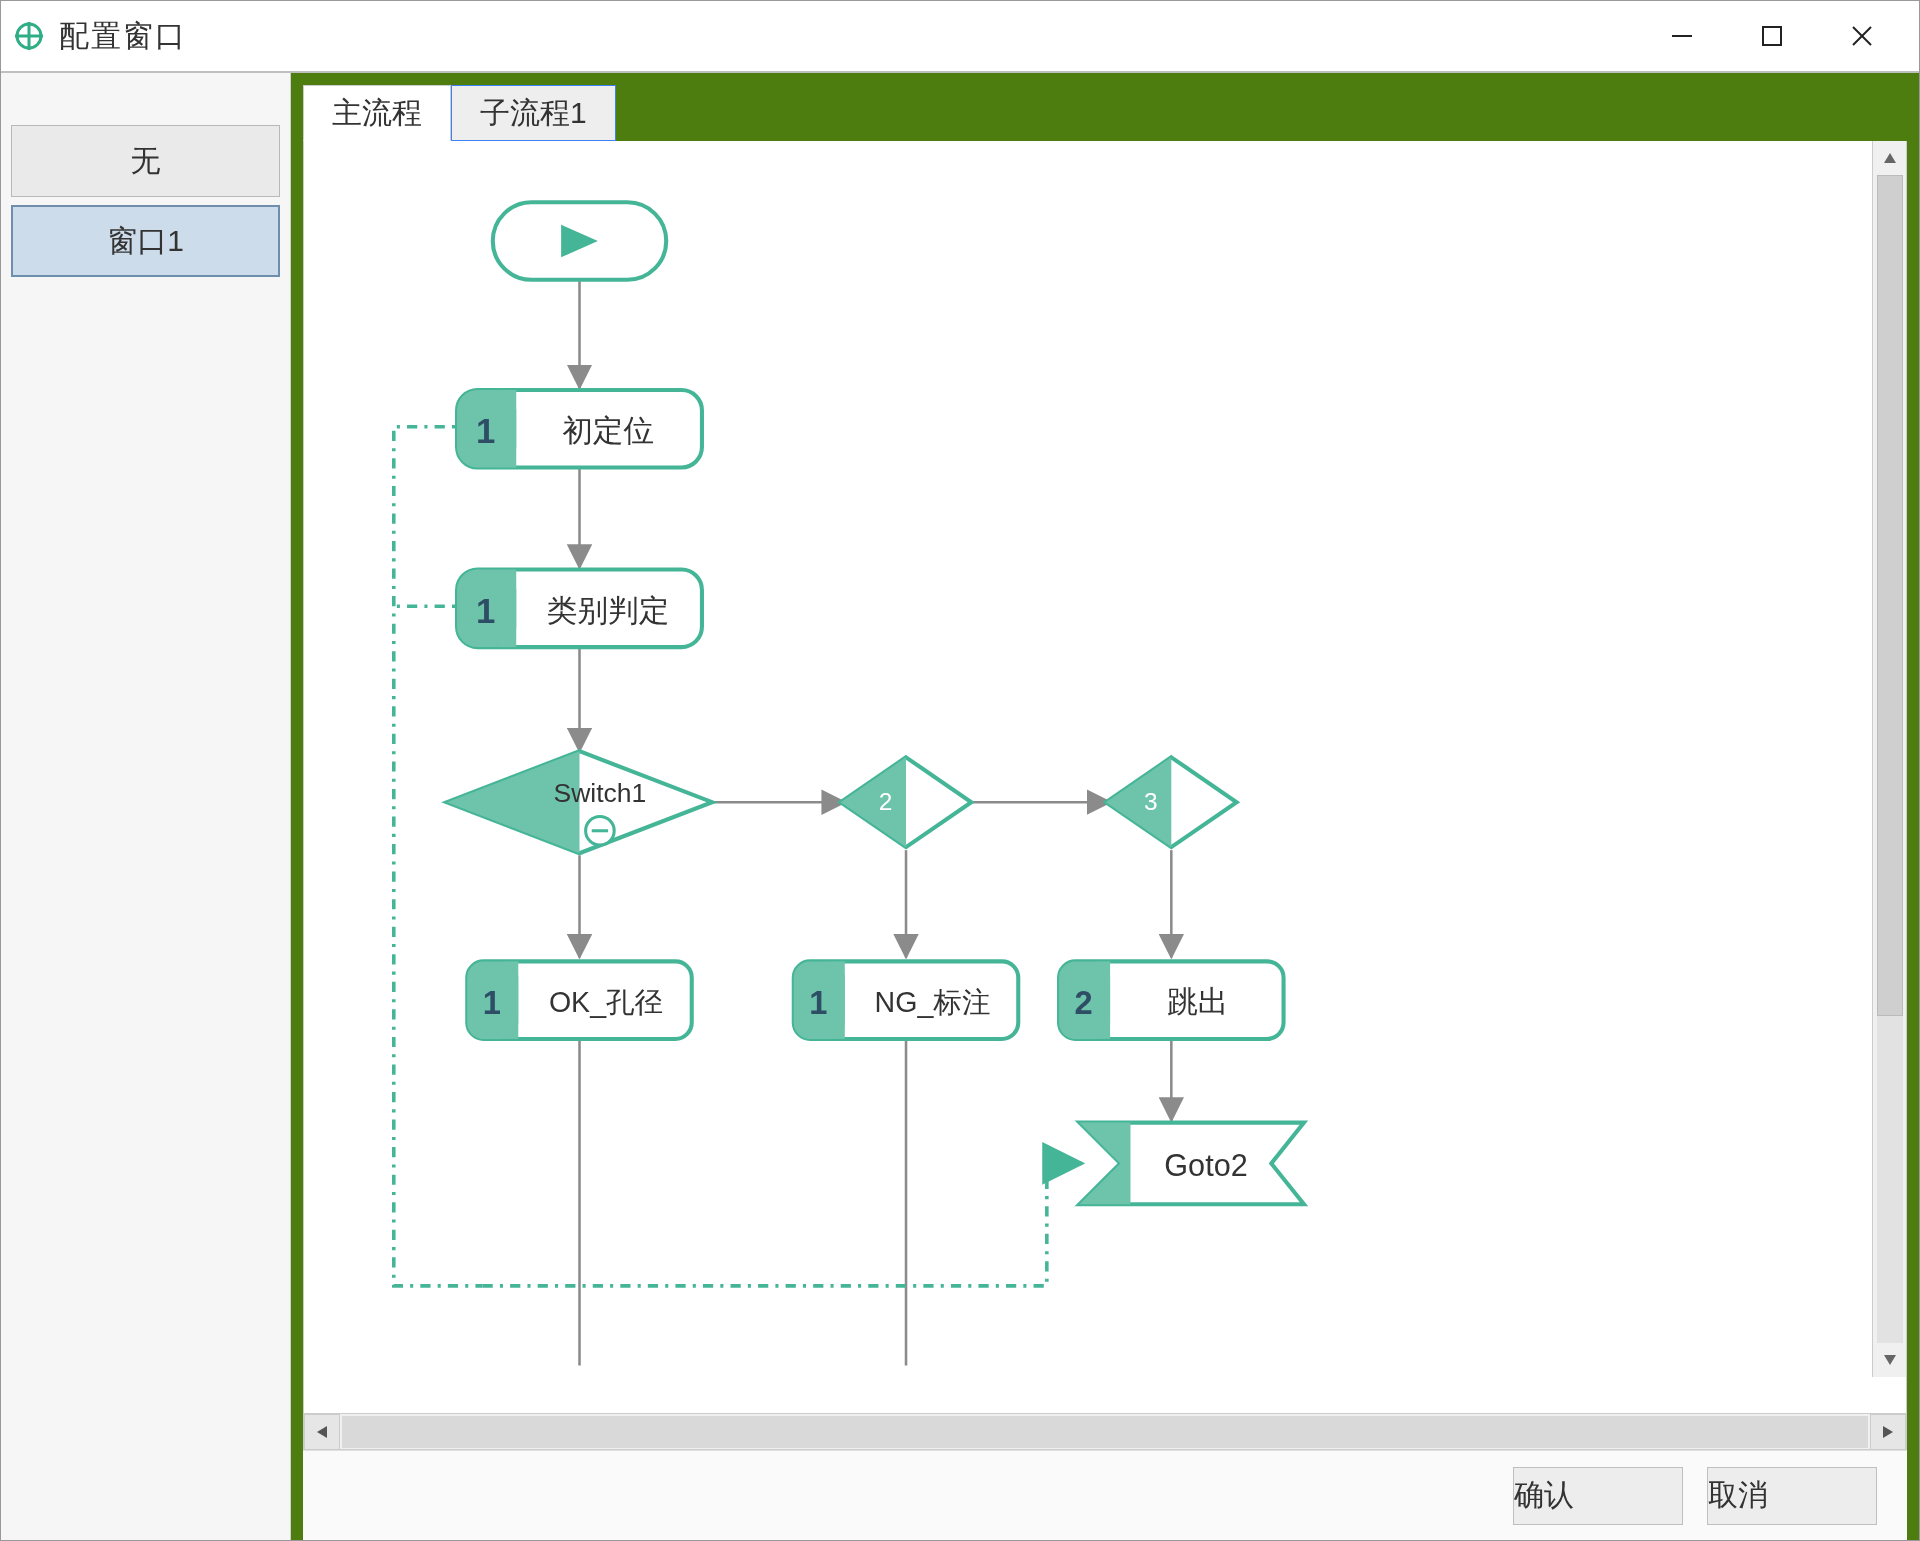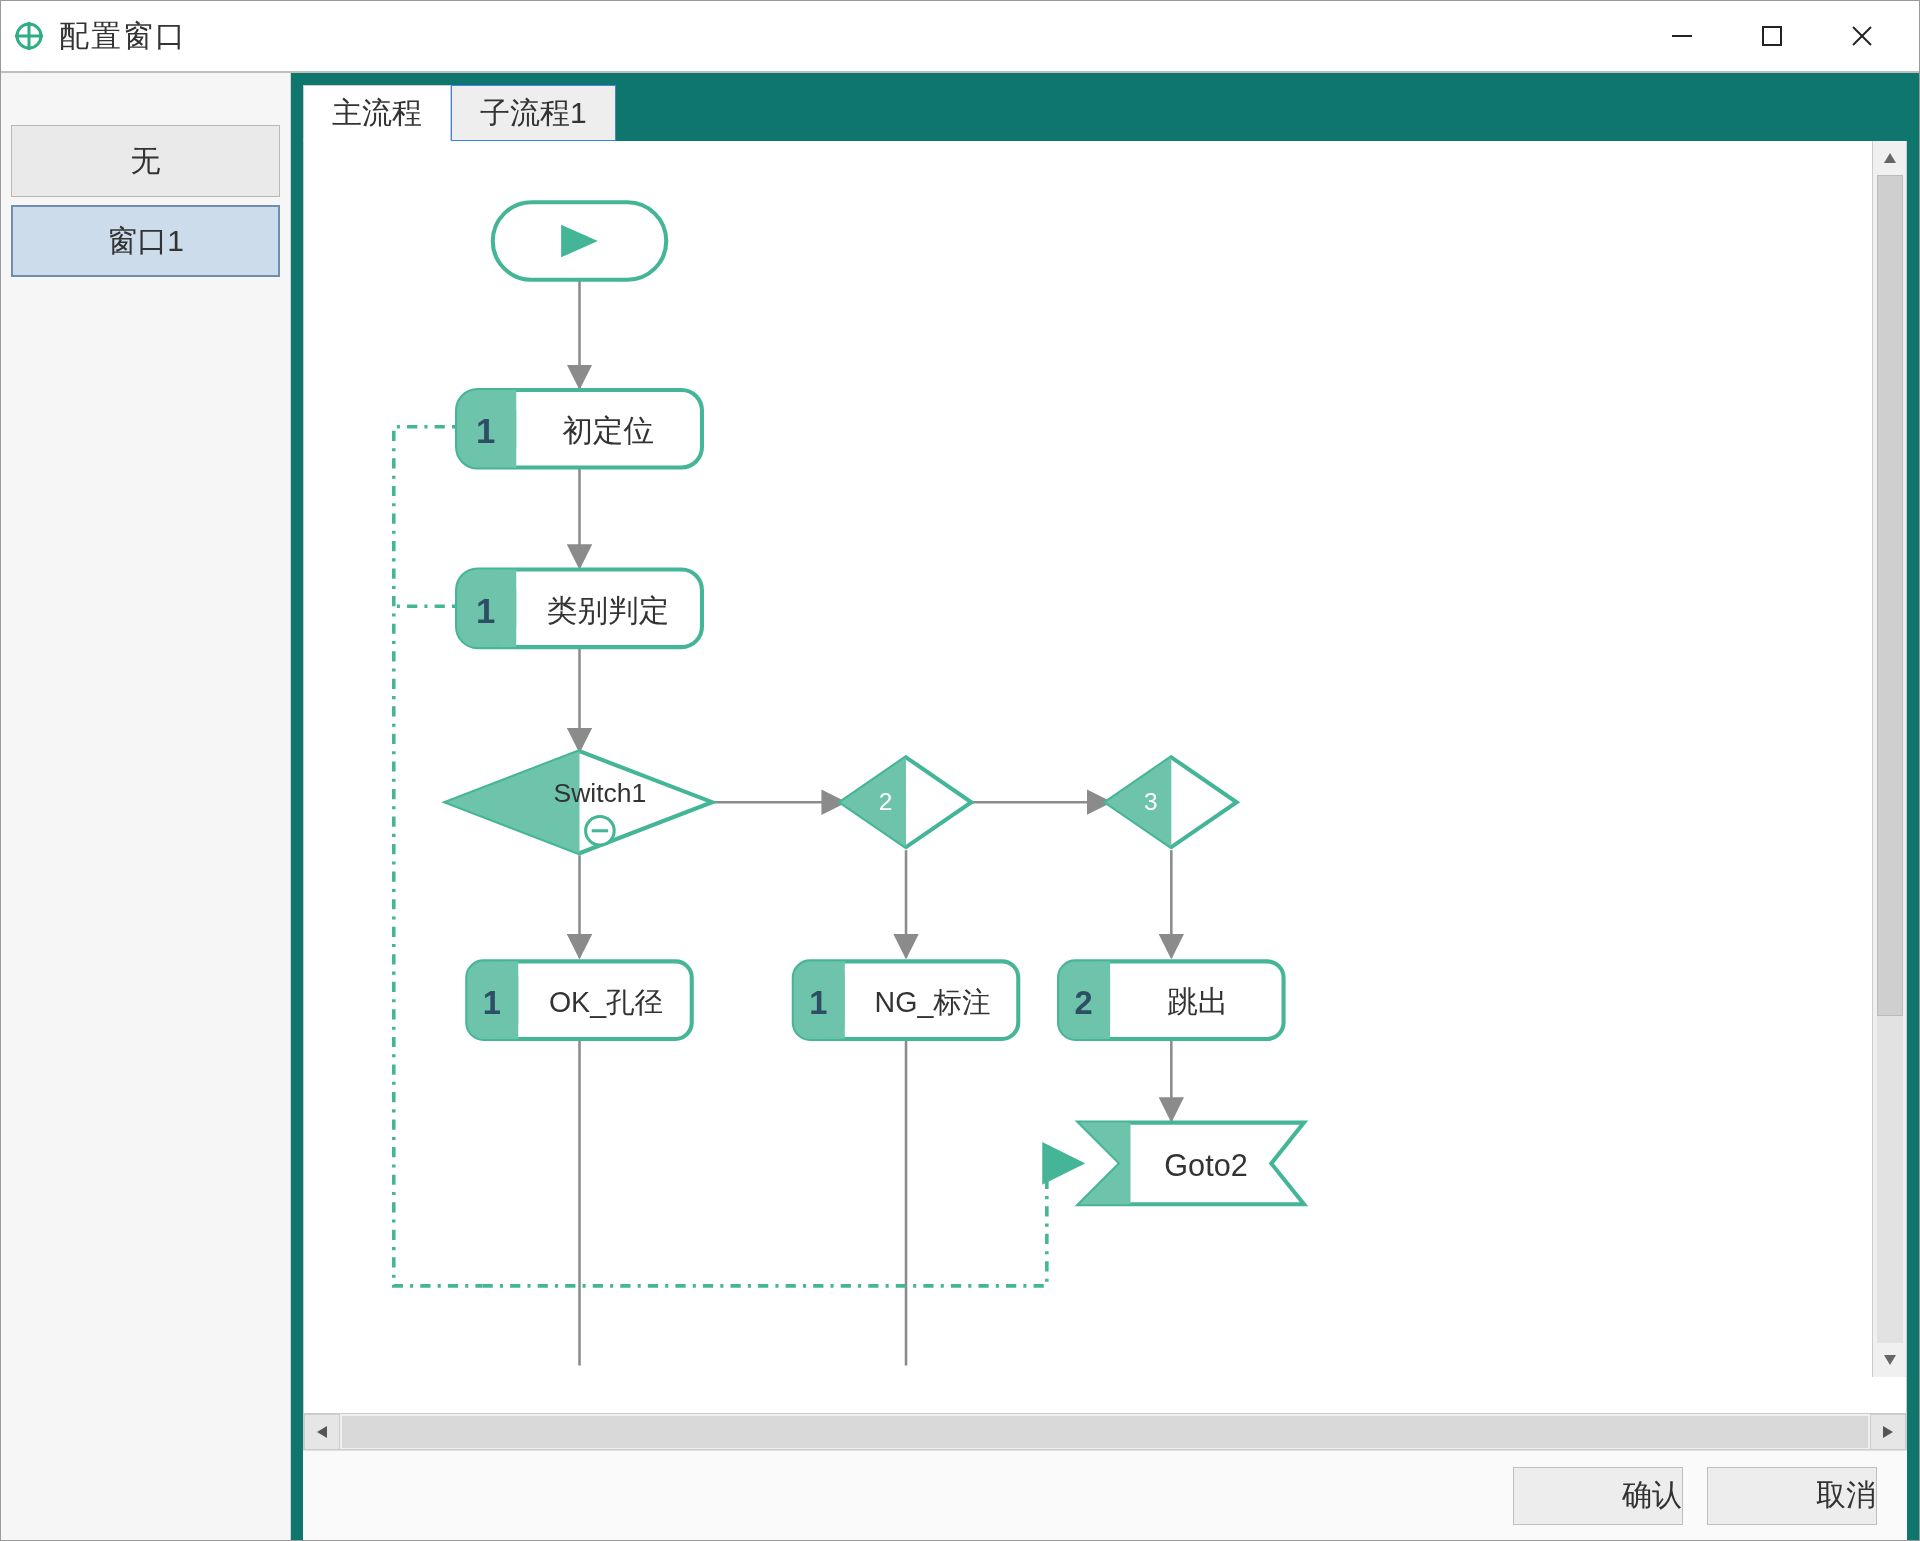--- a/index.html
+++ b/index.html
@@ -1,17 +1,17 @@
 <!DOCTYPE html>
 <html><head>
 <meta charset="utf-8">
 <style>
 * { box-sizing: border-box; margin: 0; padding: 0; }
 body { font-family: "Microsoft YaHei", Arial, sans-serif; background: #fff; overflow: hidden; }
-.window { width: 1920px; height: 1541px; border: 1px solid #999; background: #0f766e; display: flex; flex-direction: column; transform-origin: top left; }
+.window { width: 1920px; height: 1541px; border: 1px solid #999; background: #4d7c0f; display: flex; flex-direction: column; transform-origin: top left; }
 .titlebar { height: 72px; display: flex; align-items: center; padding: 0 12px; border-bottom: 2px solid #bfbfbf; background: #fff; }
 .titlebar .app-icon { width: 32px; height: 32px; margin-right: 14px; }
 .titlebar .title { font-size: 30px; color: #333; letter-spacing: 2px; }
 .titlebar .spacer { flex: 1; }
 .win-btn { width: 90px; height: 60px; display: flex; align-items: center; justify-content: center; font-size: 26px; color: #222; }
 .win-btn svg { display: block; }
 .body { flex: 1; display: flex; min-height: 0; }
 .sidebar { width: 290px; background: #f6f6f6; border-right: 1px solid #d0d0d0; padding-top: 52px; }
 .side-item { height: 72px; border: 1px solid #b8b8b8; background: #eaeaea; display: flex; align-items: center; justify-content: center; font-size: 30px; color: #333; margin: 0 10px 8px 10px; }
 .side-item.selected { background: #cddceb; border: 2px solid #6d8ead; }
@@ -24,21 +24,21 @@
 .svg-holder { flex: 1; position: relative; overflow: hidden; }
 svg.flow { position: absolute; inset: 0; }
 .hscroll { height: 36px; display: flex; align-items: center; background: #f0f0f0; border-top: 1px solid #ccc; }
 .hscroll .arrow { width: 36px; height: 36px; display: flex; align-items: center; justify-content: center; font-size: 20px; color: #444; background: #e6e6e6; border: 1px solid #ccc; }
 .hscroll .track { flex: 1; height: 32px; background: #d9d9d9; margin: 0 2px; }
 .vscroll { position: absolute; right: 0; top: 0; bottom: 36px; width: 34px; background: #f0f0f0; border-left: 1px solid #ccc; display: flex; flex-direction: column; align-items: center; }
 .vscroll .varrow { width: 34px; height: 34px; display: flex; align-items: center; justify-content: center; color: #555; font-size: 18px; }
 .vscroll .vtrack { flex: 1; width: 26px; background: #e2e2e2; position: relative; }
 .vscroll .vthumb { position: absolute; left: 0; right: 0; top: 0; height: 72%; background: #cfcfcf; border: 1px solid #bbb; }
 .footer { height: 90px; display: flex; justify-content: flex-end; align-items: center; gap: 24px; padding: 0 30px; background: #fafafa; border-top: 1px solid #e0e0e0; }
-.btn { width: 170px; height: 58px; background: #ededed; border: 1px solid #bfbfbf; font-size: 30px; color: #333; display: flex; align-items: center; justify-content: flex-end; }
+.btn { width: 170px; height: 58px; background: #ededed; border: 1px solid #bfbfbf; font-size: 30px; color: #333; display: flex; align-items: center; justify-content: flex-start; }
 
 
 text { font-family: "Microsoft YaHei", Arial, sans-serif; }
 </style>
 </head>
 <body>
 
 <div class="window">
 
   <div class="titlebar">

